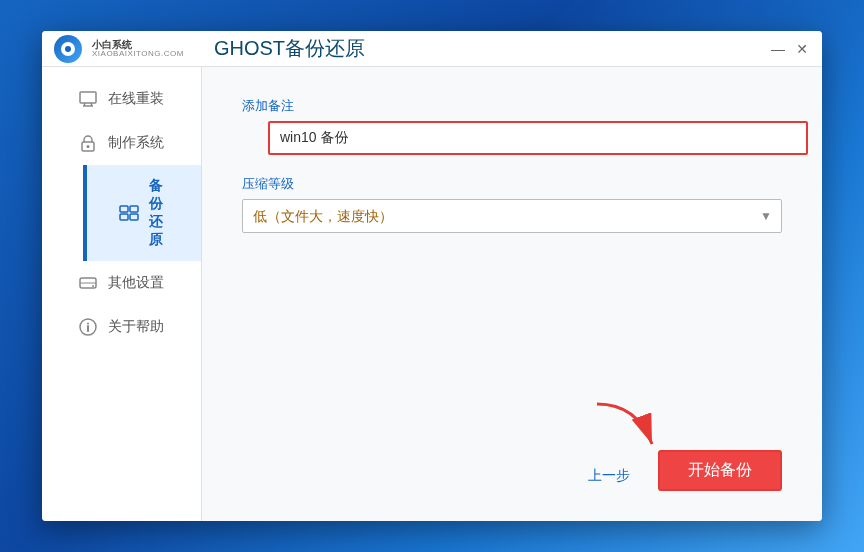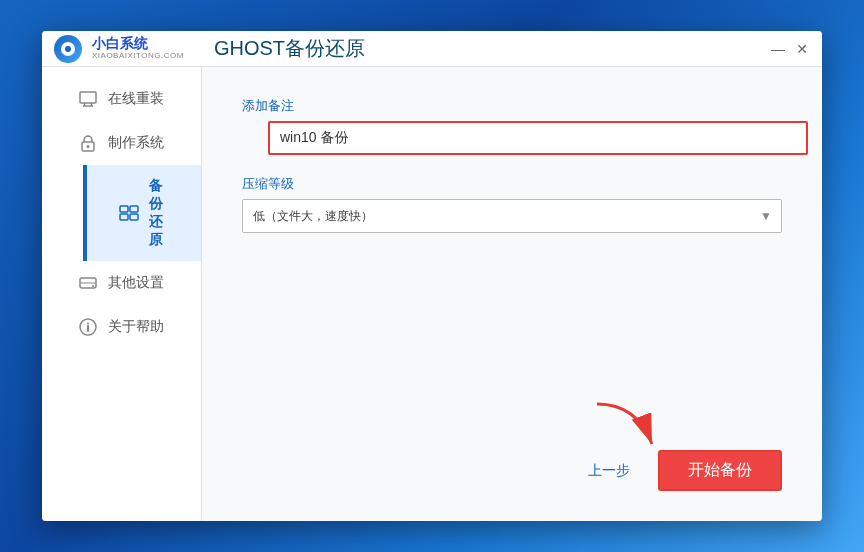--- a/index.html
+++ b/index.html
@@ -61,23 +61,23 @@
       height: 6px;
       border-radius: 50%;
       background: #1565c0;
     }
     .brand-text {
       display: flex;
       flex-direction: column;
       line-height: 1.1;
     }
     .brand-name {
-      font-size: 14px;
+      font-size: 10px;
       font-weight: bold;
-      color: #1d4ed8;
+      color: #404040;
     }
     .brand-sub {
       font-size: 8px;
       color: #888;
       letter-spacing: 0.5px;
     }
     .title-text {
       font-size: 20px;
       color: #0c4a6e;
       font-weight: normal;
@@ -179,22 +179,22 @@
     .select-wrapper {
       position: relative;
       width: 100%;
     }
     .field-select {
       width: 100%;
       height: 34px;
       border: 1px solid #bbb;
       border-radius: 2px;
       padding: 0 10px;
-      font-size: 12px;
-      color: #404040;
+      font-size: 14px;
+      color: #a16207;
       background: #fff;
       appearance: none;
       cursor: pointer;
       outline: none;
     }
     .select-arrow {
       position: absolute;
       right: 10px;
       top: 50%;
       transform: translateY(-50%);
@@ -341,20 +341,20 @@
         <svg width="80" height="60" viewBox="0 0 80 60">
           <defs>
             <marker id="arrowhead" markerWidth="10" markerHeight="7" refX="10" refY="3.5" orient="auto">
               <polygon points="0 0, 10 3.5, 0 7" fill="#e53935"></polygon>
             </marker>
           </defs>
           <path d="M 10 5 Q 50 5 65 45" stroke="#e53935" stroke-width="3" fill="none" marker-end="url(#arrowhead)"></path>
         </svg>
       </div>
 
-      <div class="footer" style="margin-top:auto;">
+      <div class="footer" style="margin-top:auto;align-items:flex-end;">
         <button class="btn-prev">上一步</button>
         <button class="btn-start">开始备份</button>
       </div>
 
     </div>
   </div>
 </div>
 
 </body></html>

